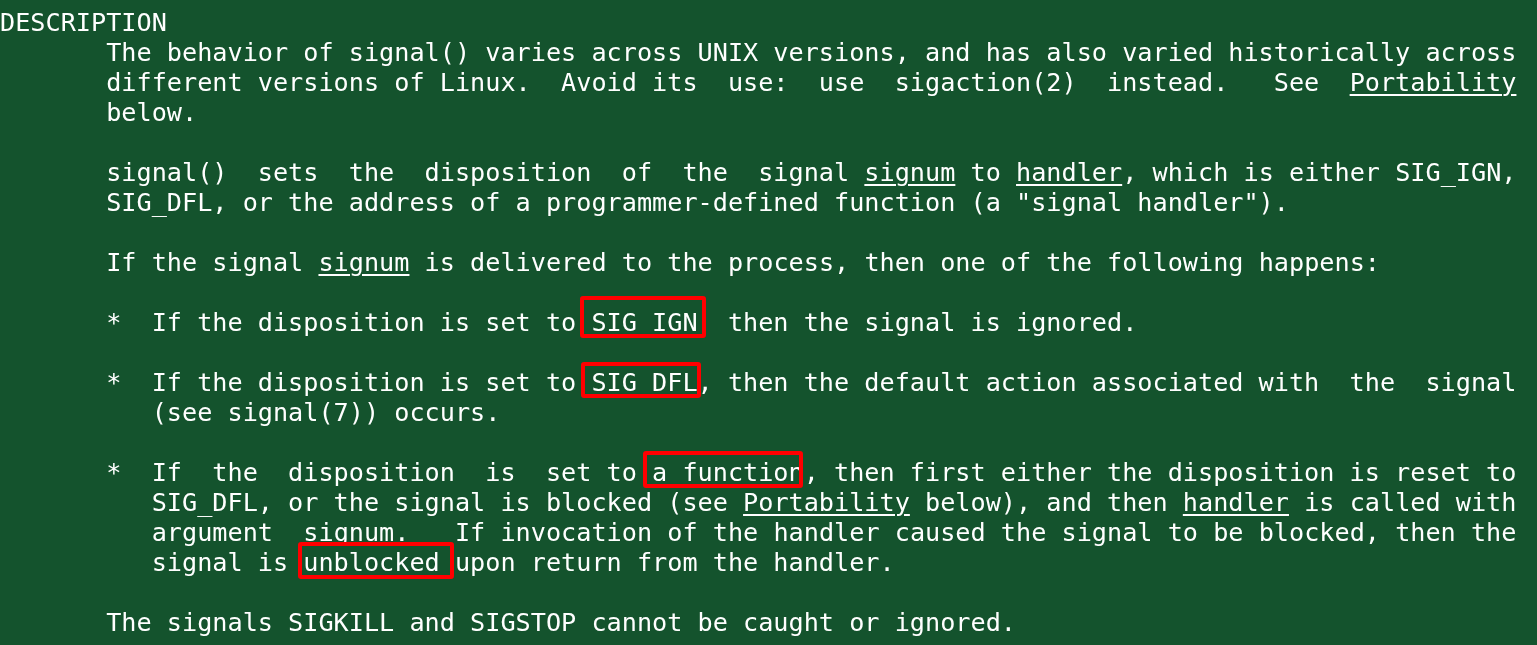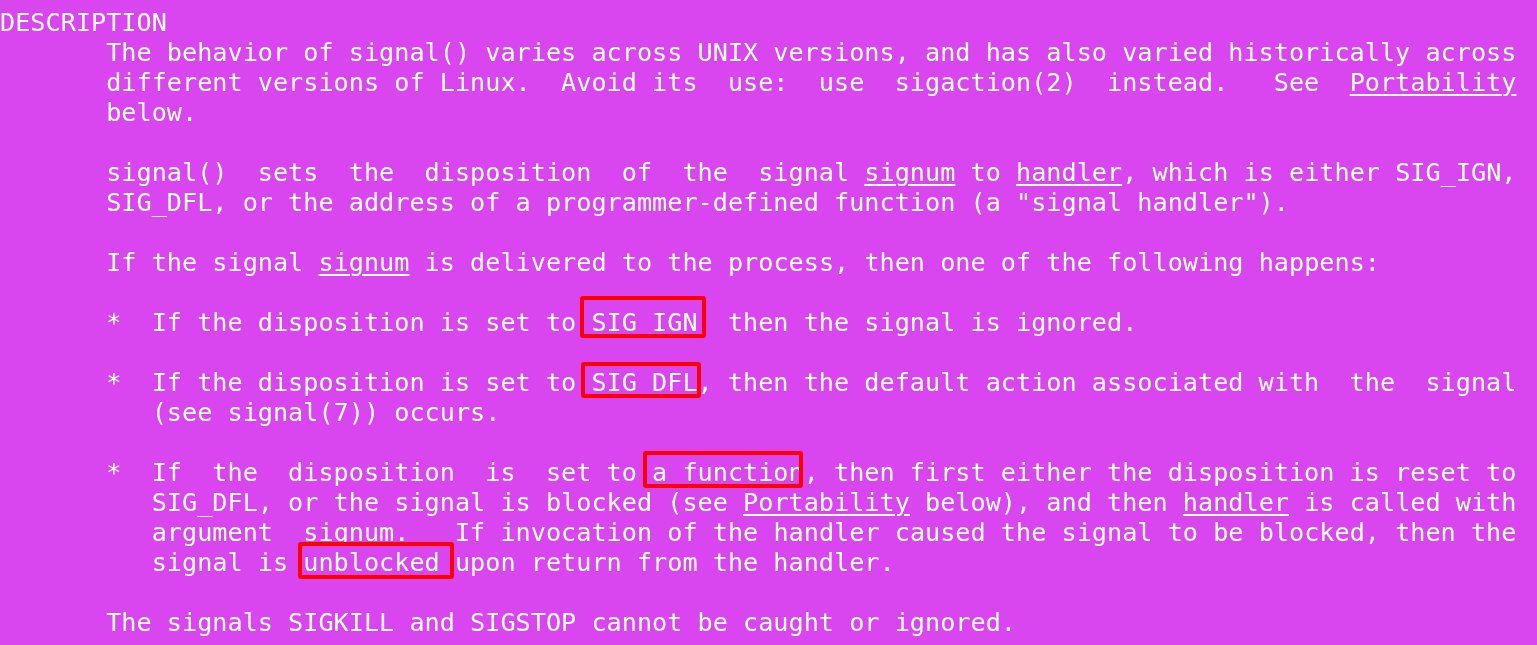--- a/index.html
+++ b/index.html
@@ -8,21 +8,21 @@
     padding: 0;
     background: #000000;
     width: 1537px;
     height: 645px;
     overflow: hidden;
   }
   #terminal {
     position: relative;
     width: 1537px;
     height: 645px;
-    background: #d946ef;
+    background: #14532d;
     color: #ffffff;
     font-family: "DejaVu Sans Mono", "Liberation Mono", monospace;
     font-size: 25.2px;
     line-height: 30px;
     letter-spacing: 0px;
     white-space: pre;
     -webkit-font-smoothing: none;
   }
   .line {
     position: absolute;

